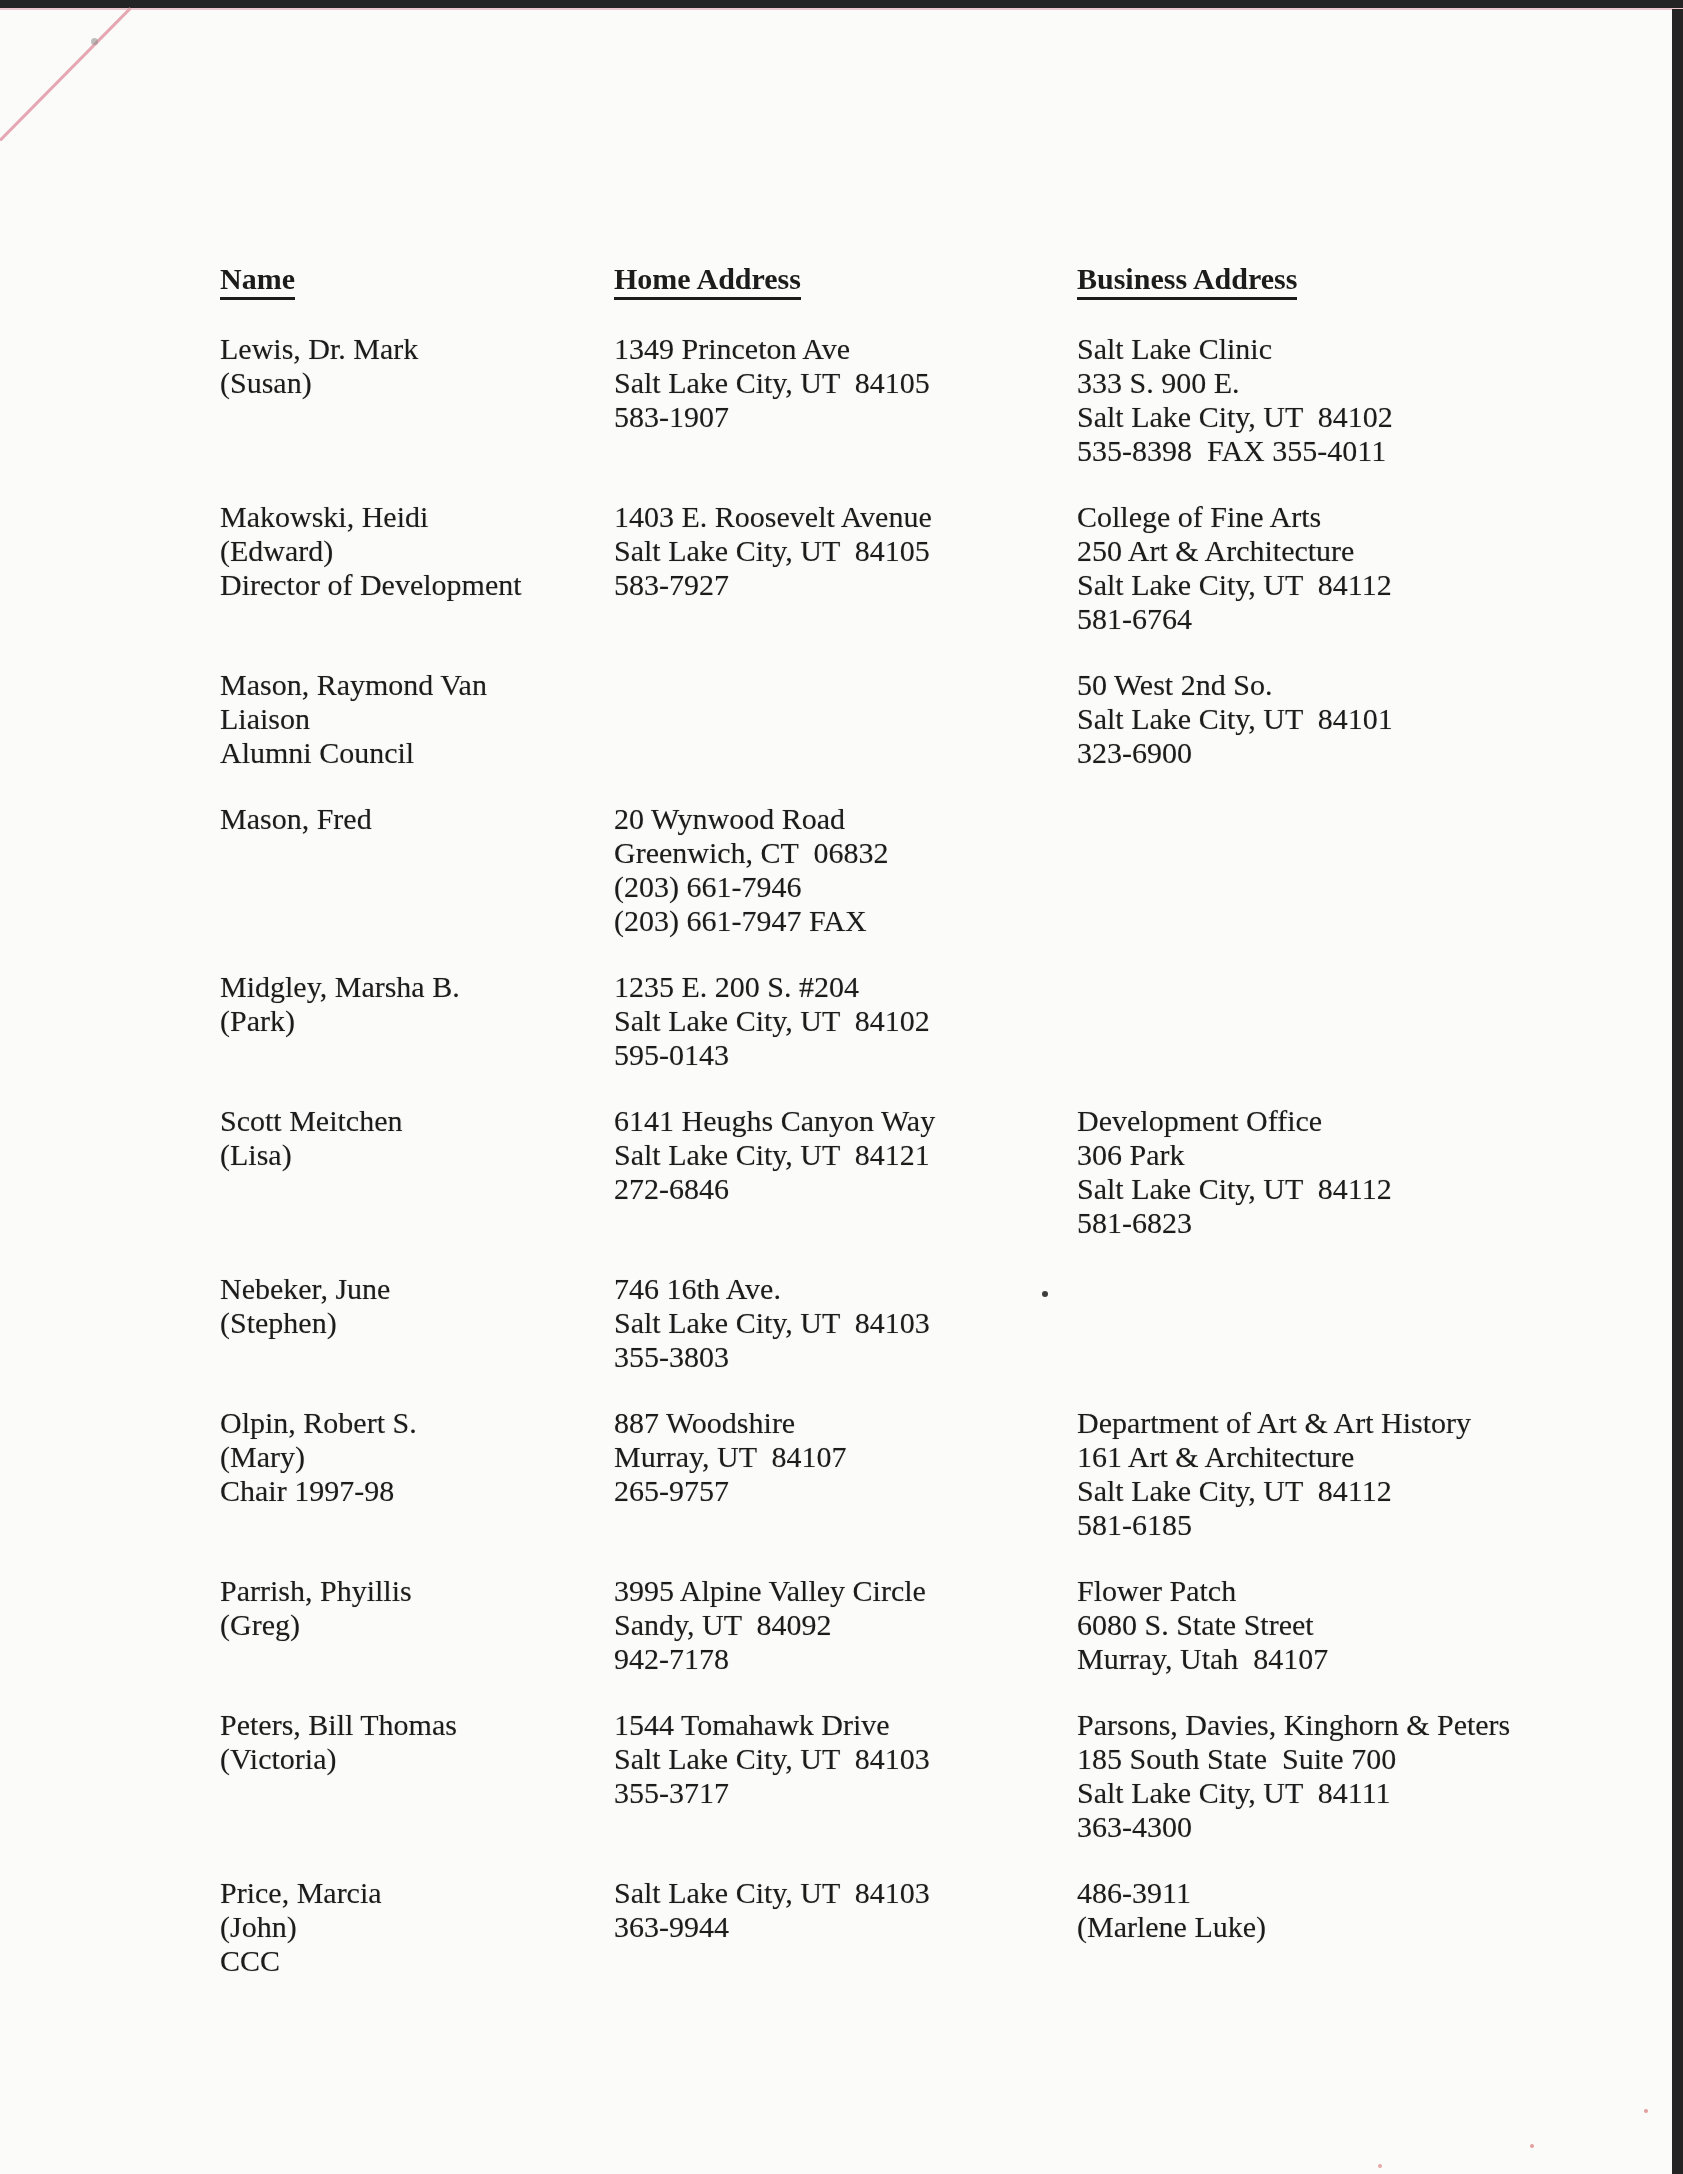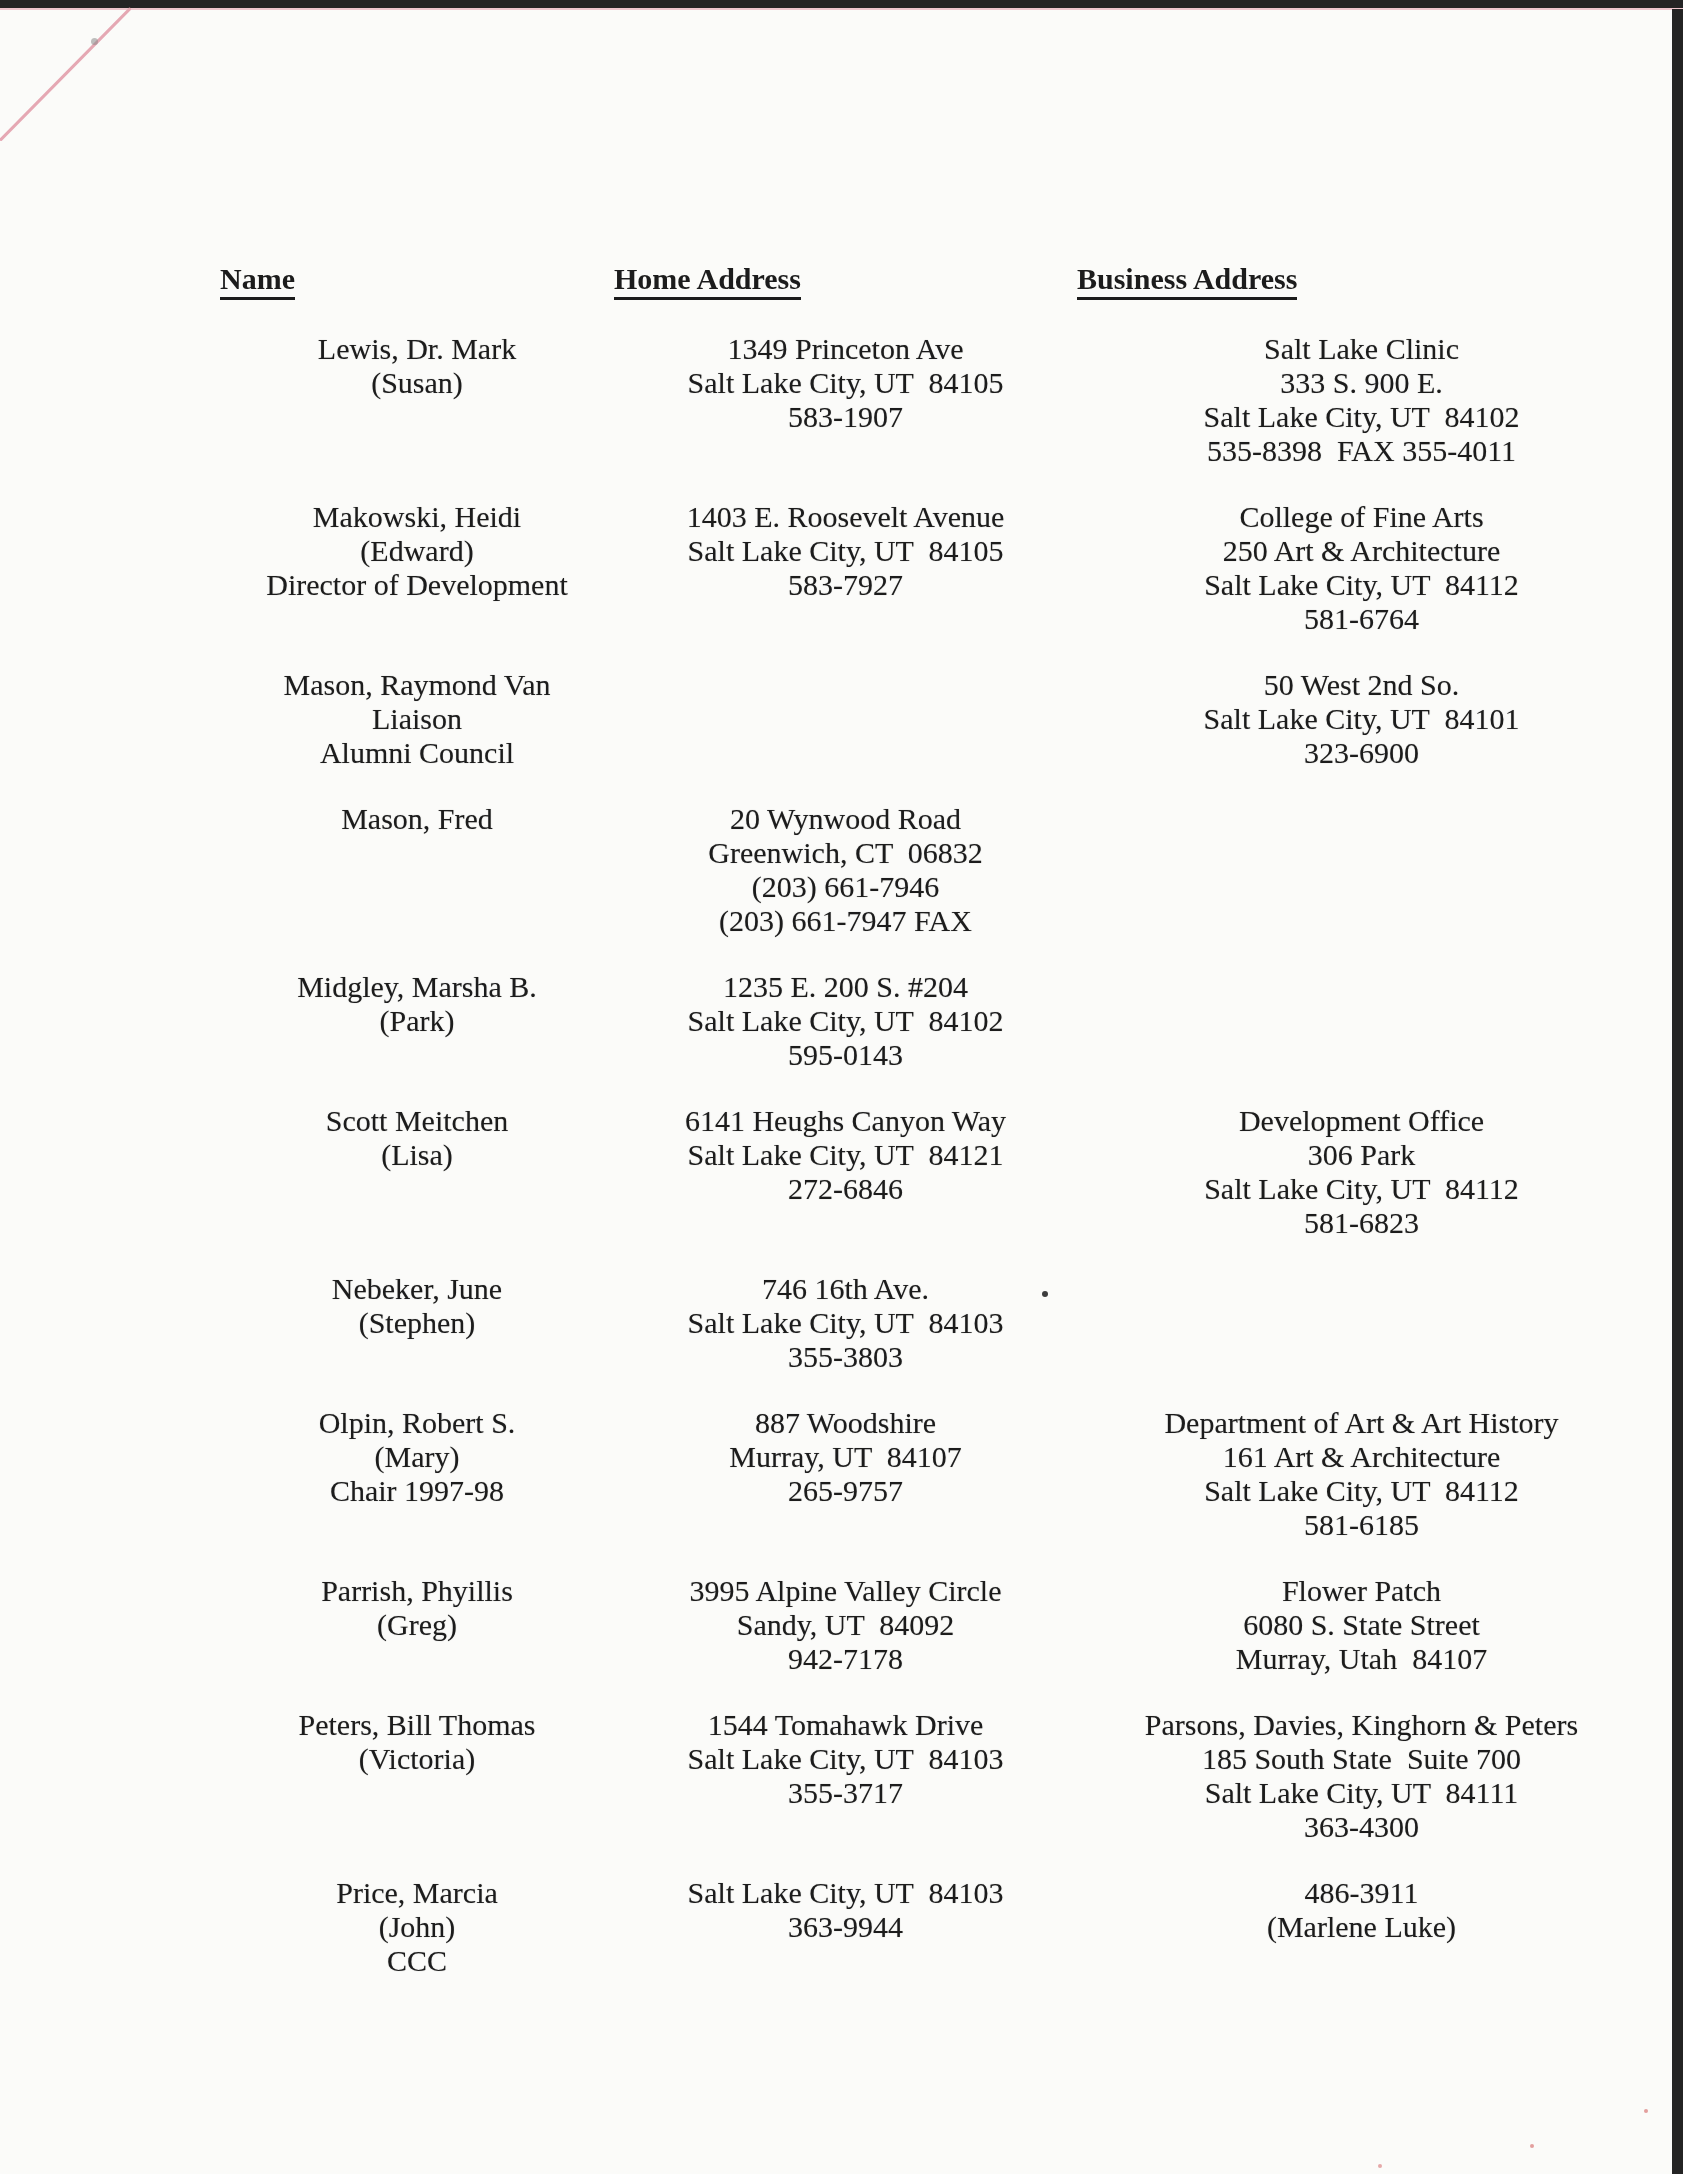--- a/index.html
+++ b/index.html
@@ -78,21 +78,20 @@
     line-height: 34px;
     font-weight: 700;
   }
   .col-header .hd {
     display: inline-block;
     border-bottom: 3px solid var(--ink, #1c1c1c);
     padding-bottom: 1px;
   }
   .cell {
     min-height: 34px;
-    text-align: center;
   }
   .line {
     font-size: 30px;
     line-height: 34px;
     white-space: pre;
     text-shadow: 0 0 1px rgba(28,28,28,0.35);
   }
 </style>
 </head>
 <body style="--paper: #fbfbf9; --ink: #1c1c1c; --edge: #242424; --thread: #e5a8b3;">

